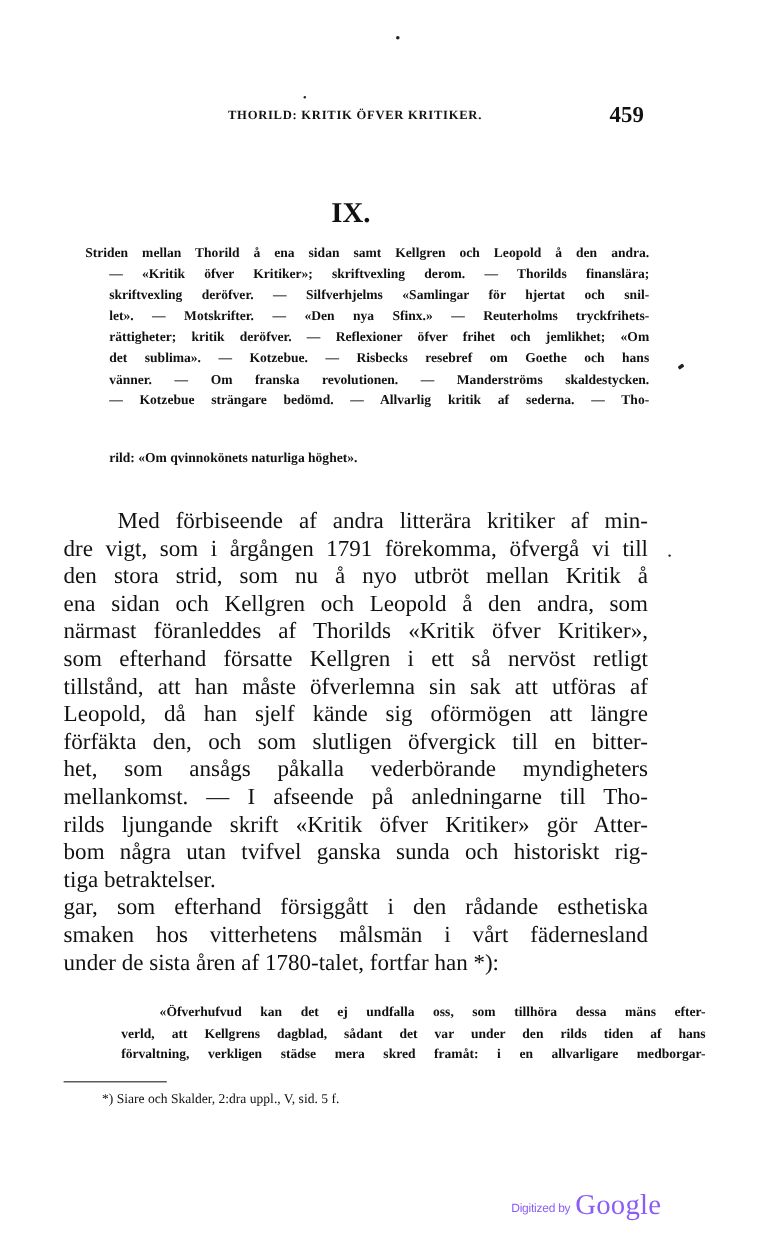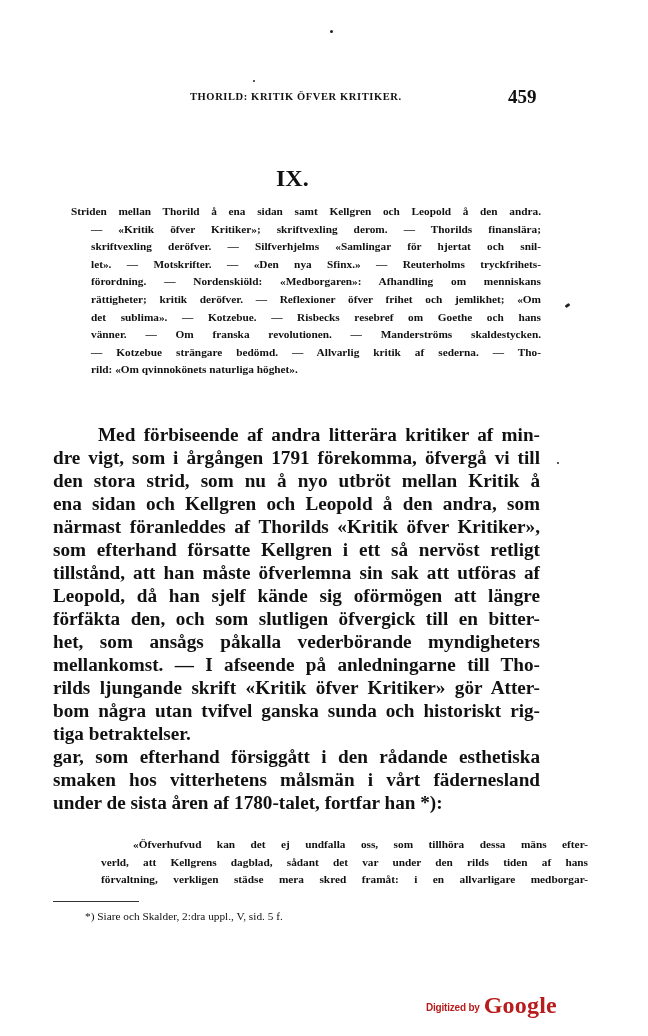--- a/index.html
+++ b/index.html
@@ -8,21 +8,21 @@
     background: #ffffff;
   }
   body {
     width: 648px;
     height: 1036px;
     position: relative;
     overflow: hidden;
     color: #111111;
     font-family: "Liberation Serif", "DejaVu Serif", serif;
   }
-  .abs { position: absolute; font-weight: bold; }
+  .abs { position: absolute; }
   .speck {
     position: absolute;
     background: #222;
     border-radius: 50%;
   }
   .running-head {
     left: 190px;
     top: 91px;
     font-size: 10.5px;
     font-weight: bold;
@@ -53,21 +53,21 @@
   }
   .summary .line {
     display: block;
     white-space: nowrap;
     text-align: justify;
     text-align-last: justify;
     height: 17.6px;
   }
   .summary .line.first { margin-left: 0; width: 470px; }
   .summary .line.hang { margin-left: 20px; width: 450px; }
-  .summary .line.last { text-align-last: left; }
+  .summary .line.last { text-align-last: left; margin-top: 30px; }
 
   .body-text {
     left: 53px;
     top: 423px;
     width: 487px;
     font-size: 19.2px;
     line-height: 23px;
   }
   .body-text .line {
     display: block;
@@ -108,21 +108,21 @@
     left: 85px;
     top: 910px;
     font-size: 11.3px;
     font-weight: normal;
     white-space: nowrap;
   }
   .digitized {
     left: 426px;
     top: 992px;
     white-space: nowrap;
-    color: #b91c1c;
+    color: #8b5cf6;
   }
   .digitized .small {
     font-family: "Liberation Sans", "DejaVu Sans", sans-serif;
     font-size: 10px;
     letter-spacing: -0.2px;
     vertical-align: 2px;
   }
   .digitized .brand {
     font-family: "Liberation Serif", "DejaVu Serif", serif;
     font-size: 24px;
@@ -140,21 +140,20 @@
 <div class="abs running-head">THORILD: KRITIK ÖFVER KRITIKER.</div>
 <div class="abs page-number">459</div>
 
 <div class="abs chapter-numeral">IX.</div>
 
 <div class="abs summary">
   <span class="line first">Striden mellan Thorild å ena sidan samt Kellgren och Leopold å den andra.</span>
   <span class="line hang">— «Kritik öfver Kritiker»; skriftvexling derom. — Thorilds finanslära;</span>
   <span class="line hang">skriftvexling deröfver. — Silfverhjelms «Samlingar för hjertat och snil-</span>
   <span class="line hang">let». — Motskrifter. — «Den nya Sfinx.» — Reuterholms tryckfrihets-</span>
-  <span class="line hang">förordning. — Nordenskiöld: «Medborgaren»: Afhandling om menniskans</span>
   <span class="line hang">rättigheter; kritik deröfver. — Reflexioner öfver frihet och jemlikhet; «Om</span>
   <span class="line hang">det sublima». — Kotzebue. — Risbecks resebref om Goethe och hans</span>
   <span class="line hang">vänner. — Om franska revolutionen. — Manderströms skaldestycken.</span>
   <span class="line hang">— Kotzebue strängare bedömd. — Allvarlig kritik af sederna. — Tho-</span>
   <span class="line hang last">rild: «Om qvinnokönets naturliga höghet».</span>
 </div>
 
 <div class="abs body-text">
   <span class="line indent">Med förbiseende af andra litterära kritiker af min-</span>
   <span class="line">dre vigt, som i årgången 1791 förekomma, öfvergå vi till</span>

